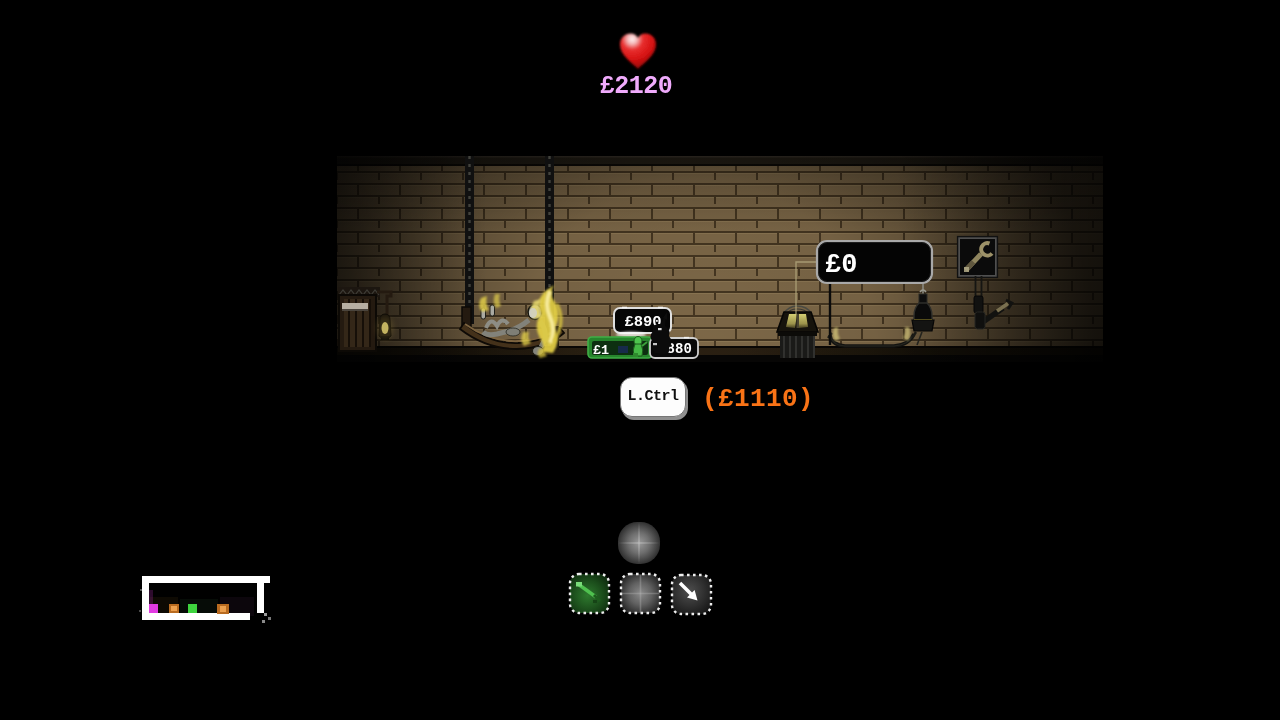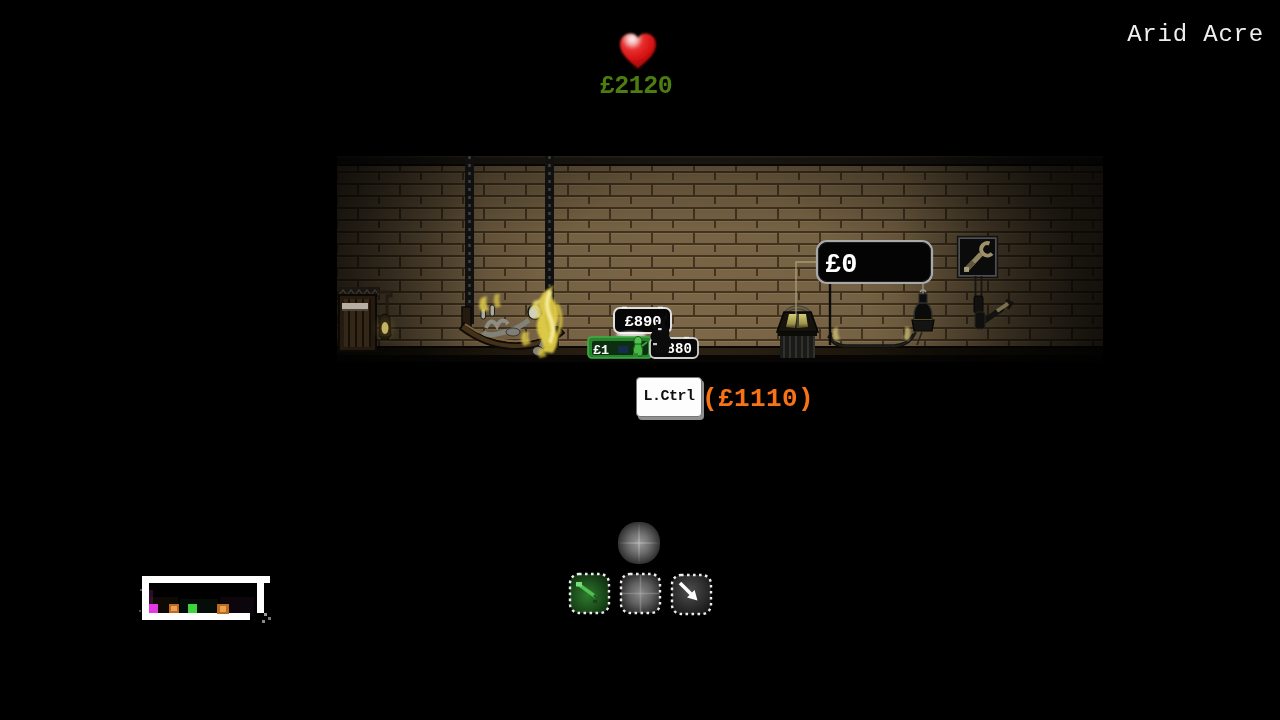--- a/index.html
+++ b/index.html
@@ -21,24 +21,23 @@
       <stop offset="0.85" stop-color="#a80808"></stop>
       <stop offset="1" stop-color="#5a0404"></stop>
     </radialGradient>
     <filter id="hb" x="-40%" y="-40%" width="180%" height="180%">
       <feGaussianBlur stdDeviation="0.9"></feGaussianBlur>
     </filter>
   </defs>
   <path filter="url(#hb)" fill="url(#hg)" d="M24 43 C17 36 6 29 6 18.5 C6 11.5 11 7.5 16.5 7.5 C20 7.5 23 9.5 24 12 C25 9.5 28 7.5 31.5 7.5 C37 7.5 42 11.5 42 18.5 C42 29 31 36 24 43 Z"></path>
 </svg>
 
-<div class="abs" style="left:556px;top:72px;width:160px;text-align:center;color:#4d7c0f;
+<div class="abs" style="left:556px;top:72px;width:160px;text-align:center;color:#f0abfc;
      font-size:25px;font-weight:bold;letter-spacing:-0.5px;">£2120</div>
 
-<div class="abs" style="right:16px;top:21px;color:#efefef;font-size:24px;letter-spacing:0.8px;">Arid Acre</div>
 
 <svg class="abs" style="left:337px;top:156px;" width="766" height="206" viewBox="0 0 766 206">
   <defs>
     <pattern id="brick" width="42" height="24" patternUnits="userSpaceOnUse">
       <rect width="42" height="24" fill="#7d6848"></rect>
       <rect x="0" y="3" width="42" height="2" fill="#453621"></rect>
       <rect x="0" y="15" width="42" height="2" fill="#453621"></rect>
       <rect x="0" y="5" width="42" height="1" fill="#8a7552"></rect>
       <rect x="0" y="17" width="42" height="1" fill="#8a7552"></rect>
       <rect x="20" y="5" width="2" height="10" fill="#453621"></rect>
@@ -265,22 +264,22 @@
   </g>
 
   <g>
     <rect x="480" y="85" width="115" height="42" rx="10" fill="#040404" stroke="#a9a9a9" stroke-width="2.2"></rect>
     <rect x="481.5" y="86.5" width="112" height="39" rx="9" fill="none" stroke="#2a2a2a" stroke-width="1" opacity="0.7"></rect>
     <text x="488" y="116" font-family="Liberation Mono, monospace" font-weight="bold" font-size="27" fill="#fff">£0</text>
   </g>
 </svg>
 
 <div class="abs" style="left:620px;top:377px;width:64px;height:38px;background:#fdfdfd;border:1px solid #777;
-     border-radius:4px;box-shadow:2px 3px 0 #8f8f8f;color:#101010;font-weight:bold;font-size:15px;
-     line-height:38px;text-align:center;letter-spacing:-0.5px;margin-left:16px;">L.Ctrl</div>
+     border-radius:12px;box-shadow:2px 3px 0 #8f8f8f;color:#101010;font-weight:bold;font-size:15px;
+     line-height:38px;text-align:center;letter-spacing:-0.5px;">L.Ctrl</div>
 
 <div class="abs" style="left:702px;top:384px;color:#f97316;font-size:26px;font-weight:bold;letter-spacing:0.4px;">(£1110)</div>
 
 <div class="abs" style="left:618px;top:522px;width:42px;height:42px;border-radius:46%;
      background:radial-gradient(circle at 50% 50%, #9a9a9a 0%, #6e6e6e 35%, #333 70%, #0e0e0e 100%);">
   <div style="position:absolute;left:50%;top:0;width:2px;height:100%;margin-left:-1px;background:linear-gradient(rgba(40,40,40,0),rgba(190,190,190,0.5),rgba(40,40,40,0));"></div>
   <div style="position:absolute;top:50%;left:0;height:2px;width:100%;margin-top:-1px;background:linear-gradient(90deg,rgba(40,40,40,0),rgba(190,190,190,0.5),rgba(40,40,40,0));"></div>
 </div>
 
 <svg class="abs" style="left:567px;top:571px;" width="45" height="45" viewBox="0 0 45 45">

